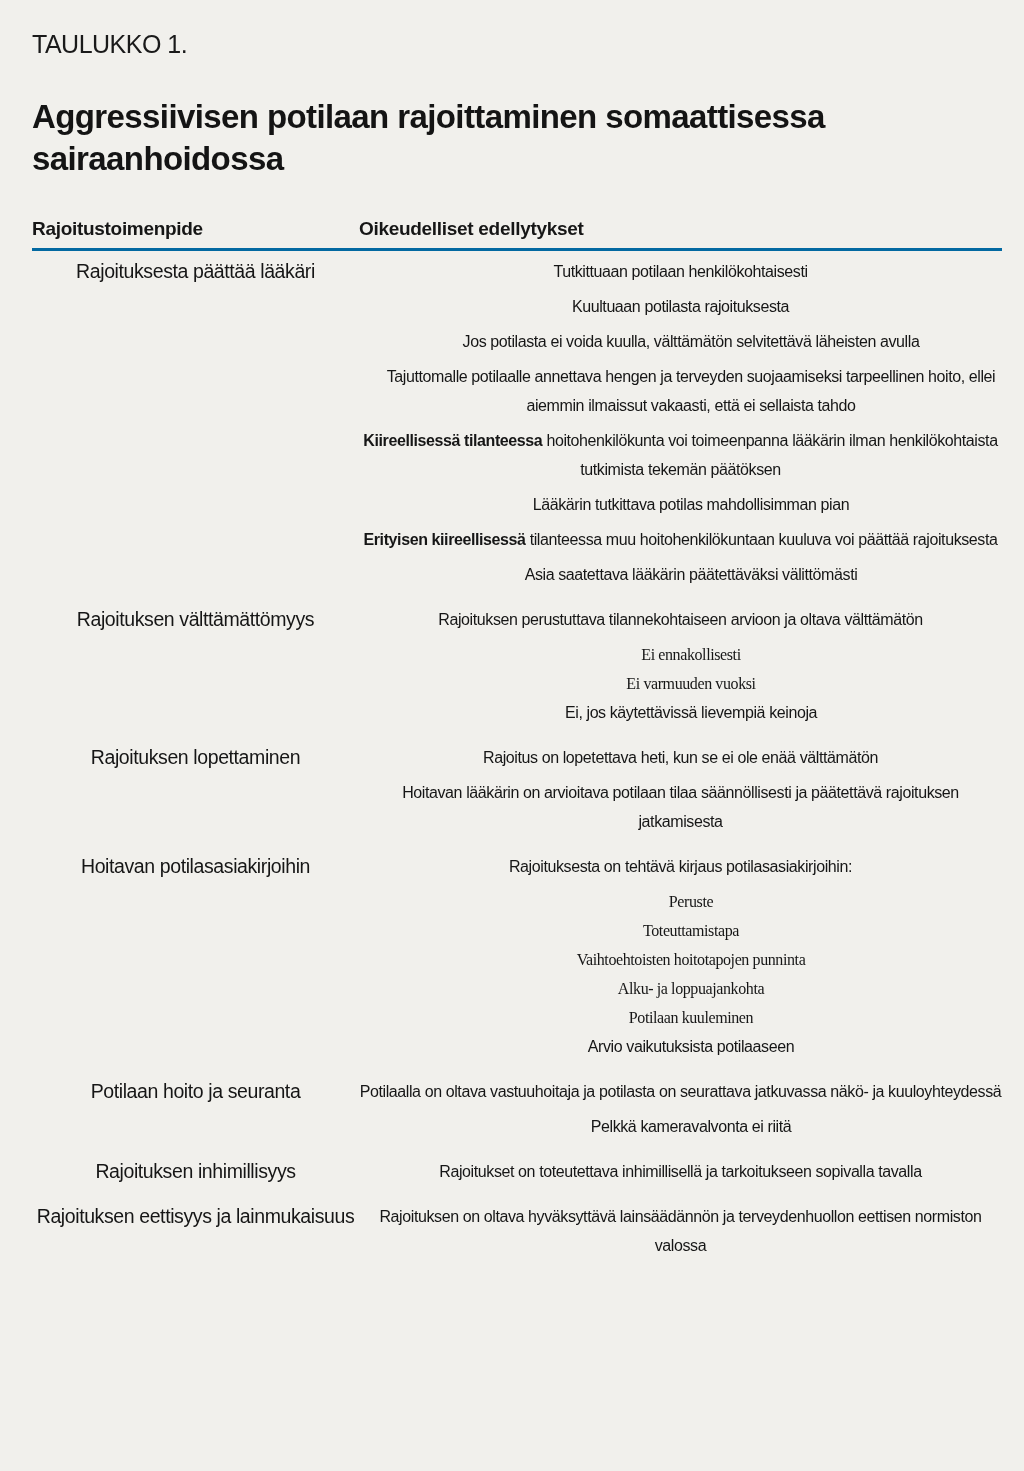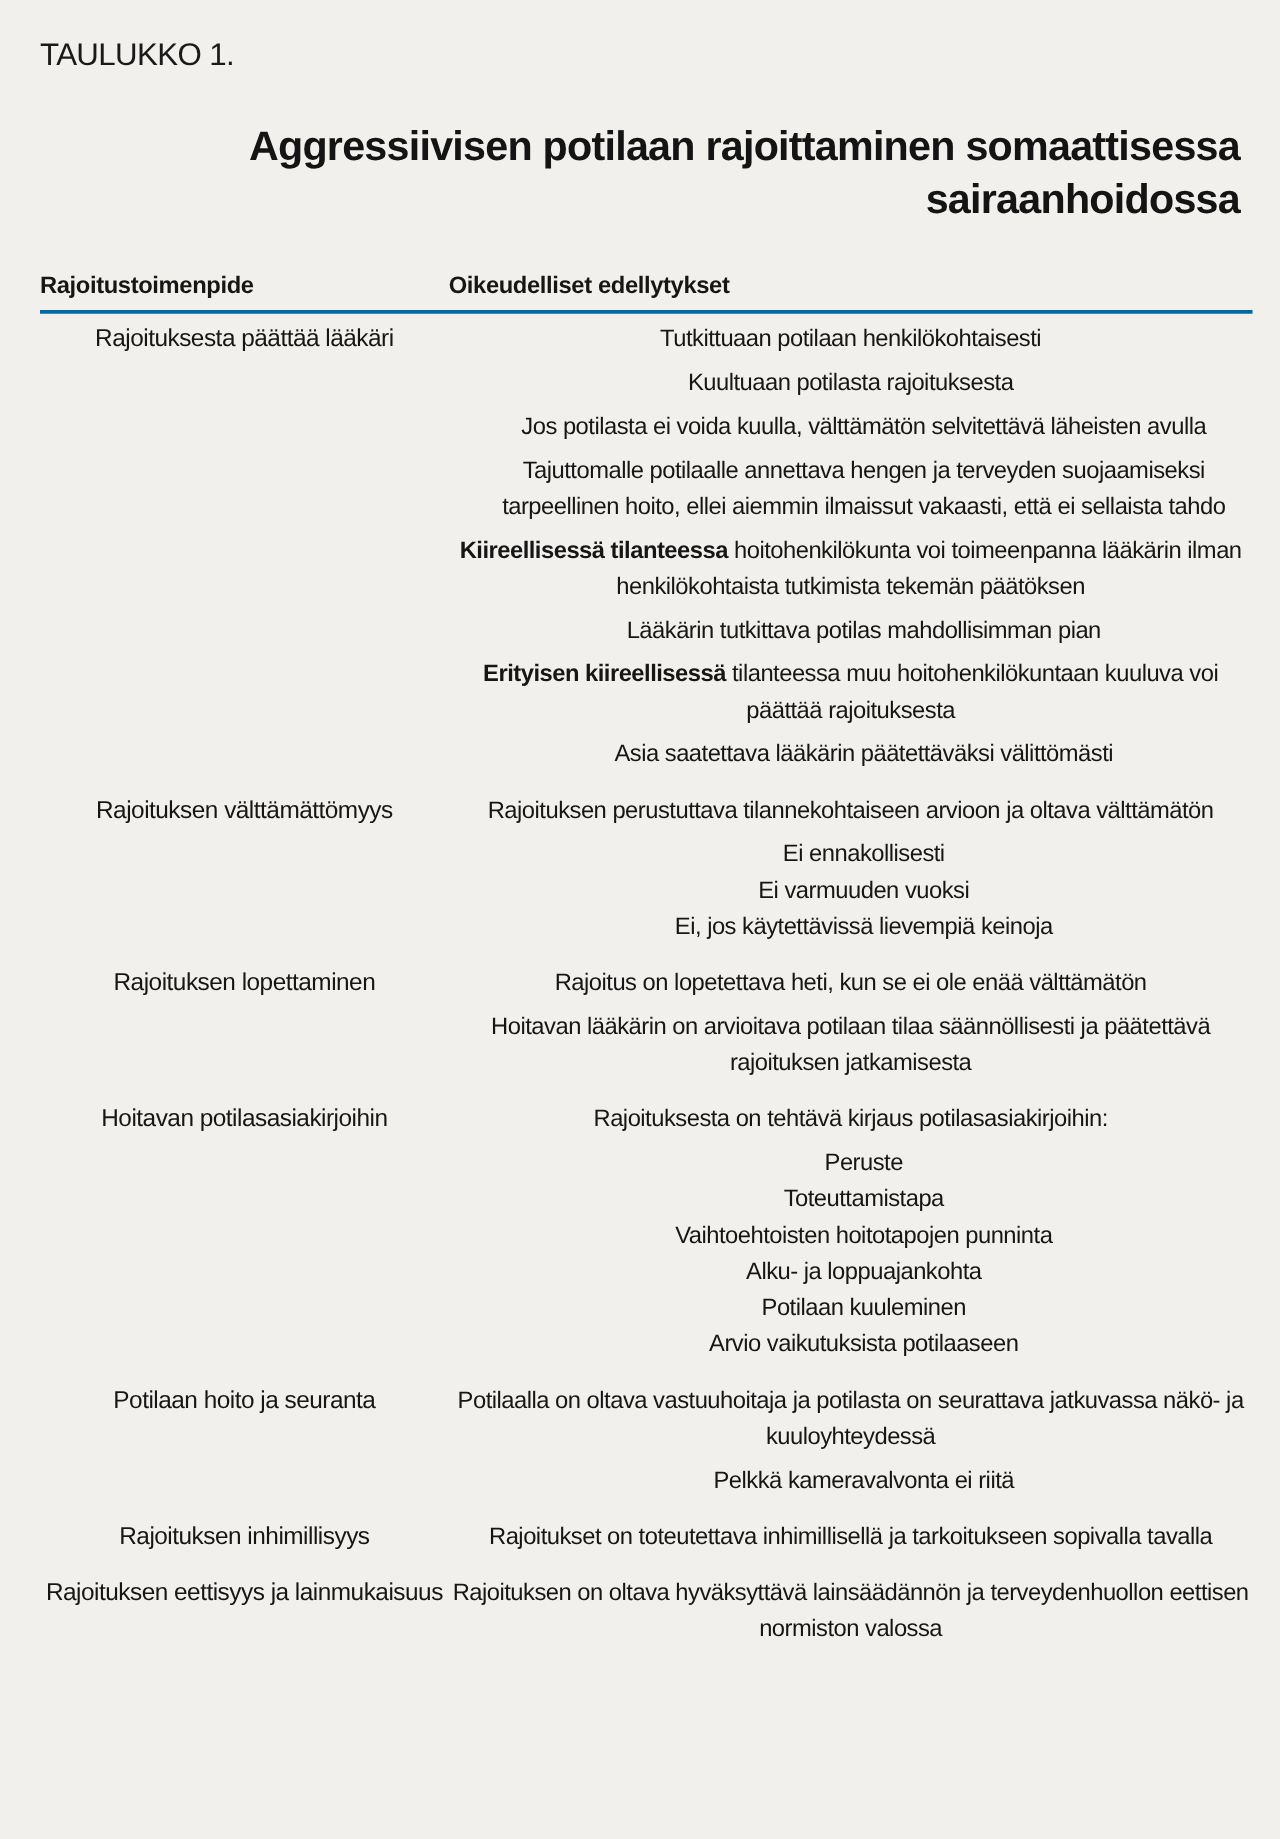--- a/index.html
+++ b/index.html
@@ -14,45 +14,45 @@
     .page { position: absolute; left: 32px; top: 0; width: 970px; }
     .label {
       position: absolute; top: 30px; left: 0;
       font-size: 25px; font-weight: 400; letter-spacing: -0.5px;
       color: #1a1a1a;
       text-align: center;
     }
     .title {
       position: absolute; top: 96px; left: 0; width: 960px;
       font-size: 33px; font-weight: 700; line-height: 42px;
-      letter-spacing: -0.6px; color: #141414; text-align: right;
+      letter-spacing: -0.6px; color: #141414;
     }
     .thead {
       position: absolute; top: 216px; left: 0; width: 970px; height: 32px;
       border-bottom: 3px solid #0369a1;
     }
     .th {
       position: absolute; top: 2px;
       font-size: 19px; font-weight: 700; letter-spacing: -0.3px;
     }
     .th.c1 { left: 0; }
     .th.c2 { left: 327px; }
     .tbody { position: absolute; top: 257px; left: 0; width: 970px; text-align: center; }
     .row { position: relative; display: flex; margin-bottom: 10px; }
     .cell1 {
       width: 327px; flex: none;
       font-size: 19.5px; line-height: 29px; letter-spacing: -0.4px;
     }
     .cell2 { flex: 1; }
     .item {
-      font-size: 19px; line-height: 29px; letter-spacing: -0.4px;
+      font-size: 16px; line-height: 29px; letter-spacing: -0.4px;
       margin-bottom: 6px;
     }
     .item.sub { padding-left: 21px; }
-    .item.sub.tight { margin-bottom: 0; }
+    .item.sub.tight { margin-bottom: 0; font-family: Liberation Serif, serif; }
     .item b { font-weight: 700; }
   </style>
 </head>
 <body>
 
 <div class="page">
   <div class="label">TAULUKKO 1.</div>
   <div class="title">Aggressiivisen potilaan rajoittaminen somaattisessa sairaanhoidossa</div>
 
   <div class="thead">

